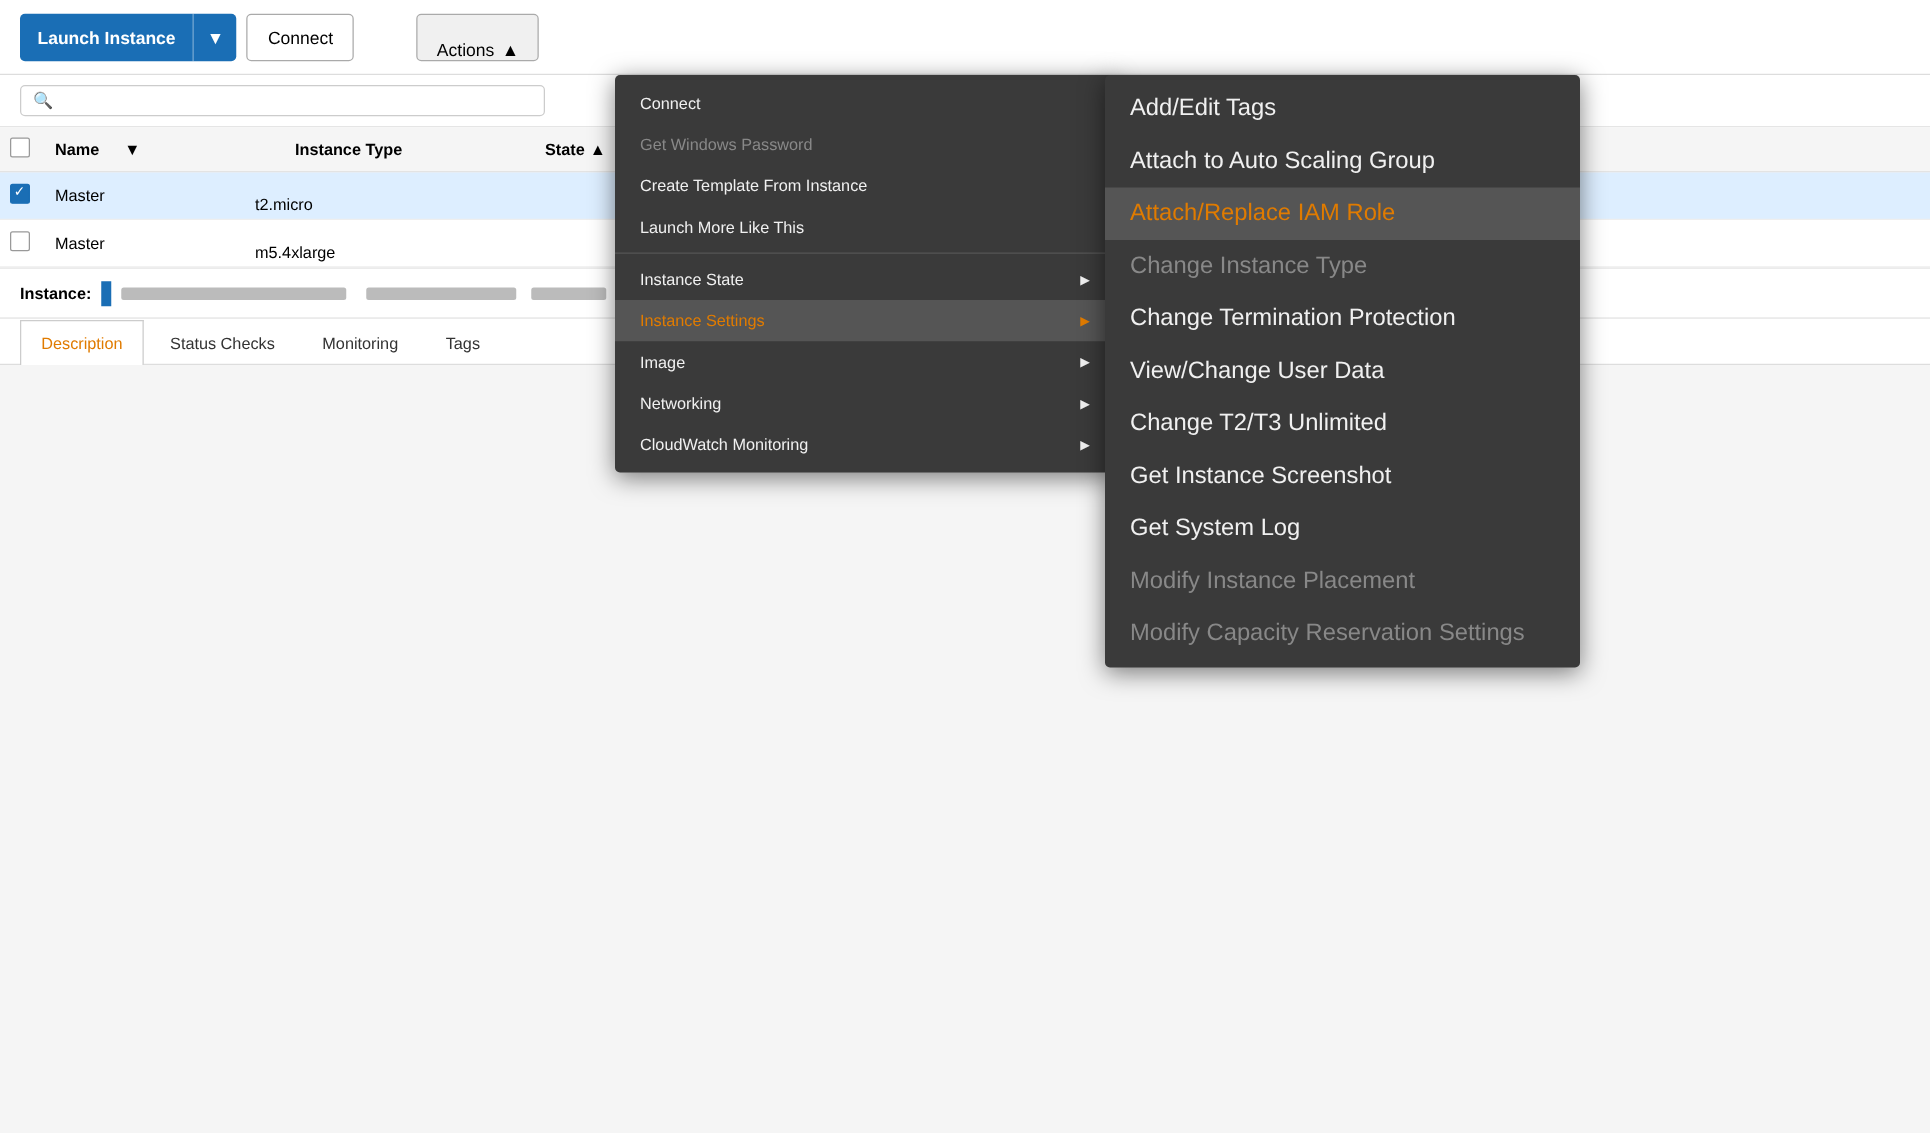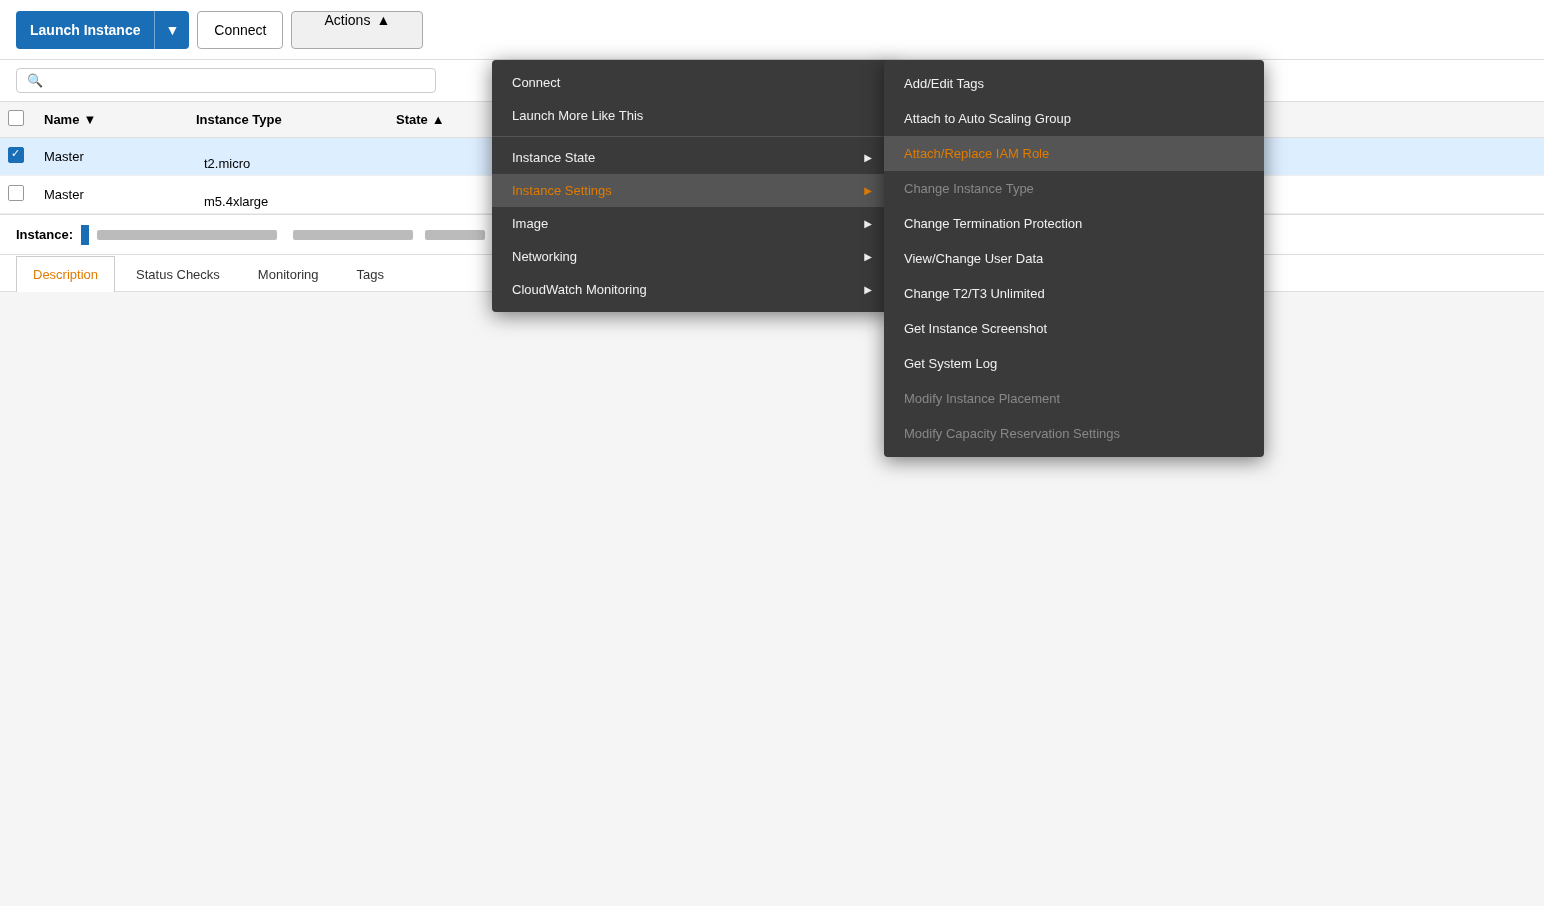--- a/index.html
+++ b/index.html
@@ -52,27 +52,28 @@
       font-size: 14px;
       cursor: pointer;
       font-weight: 500;
     }
 
     .btn-actions {
       background: #f0f0f0;
       border: 1px solid #aaa;
       border-radius: 4px;
       height: 38px;
-      padding: 0 32px;
+      padding: 0 15px;
       font-size: 14px;
       cursor: pointer;
       font-weight: 500;
       display: flex;
-      align-items: flex-start;
+      align-items: flex-end;
       gap: 6px;
+      margin-left: 42px;
     }
 
     
     .search-bar {
       padding: 8px 16px;
       background: #fff;
       border-bottom: 1px solid #ddd;
     }
     .search-input-wrap {
       display: flex;
@@ -99,21 +100,21 @@
     }
     .table-header {
       display: flex;
       align-items: center;
       border-bottom: 1px solid #ddd;
       background: #f5f5f5;
       height: 36px;
       padding: 0 8px;
     }
     .th-check { width: 36px; }
-    .th-name { width: 152px; display: flex; align-items: center; gap: 4px; font-weight: bold; }
+    .th-name { width: 192px; display: flex; align-items: center; gap: 20px; font-weight: bold; }
     .th-type { width: 200px; font-weight: bold; }
     .th-state { width: 140px; font-weight: bold; display: flex; align-items: center; gap: 4px; }
     .th-status { width: 200px; font-weight: bold; display: flex; align-items: center; gap: 4px; }
     .th-alarm { width: 180px; font-weight: bold; }
 
     .table-row {
       display: flex;
       align-items: center;
       height: 38px;
       padding: 0 8px;
@@ -242,21 +243,21 @@
       background: #3a3a3a;
       border-radius: 4px;
       box-shadow: 0 4px 20px rgba(0,0,0,0.5);
       z-index: 101;
       padding: 6px 0;
     }
     .submenu-item {
       padding: 10px 20px;
       color: #f0f0f0;
       cursor: pointer;
-      font-size: 13px;
+      font-size: 19px;
       white-space: nowrap;
     }
     .submenu-item.active-orange { color: #e07b00; background: #555; }
     .submenu-item.disabled { color: #888; cursor: default; }
   </style>
 </head>
 <body>
 
 <div class="toolbar">
   <button class="btn-launch">
@@ -337,20 +338,26 @@
   <div class="tab-item active">Description</div>
   <div class="tab-item">Status Checks</div>
   <div class="tab-item">Monitoring</div>
   <div class="tab-item">Tags</div>
 </div>
 
 <div class="actions-dropdown">
   <div class="menu-item">
     <span>Connect</span>
   </div>
+  <div class="menu-item disabled">
+    <span>Get Windows Password</span>
+  </div>
+  <div class="menu-item">
+    <span>Create Template From Instance</span>
+  </div>
   <div class="menu-item">
     <span>Launch More Like This</span>
   </div>
   <div class="menu-divider"></div>
   <div class="menu-item">
     <span>Instance State</span>
     <span class="menu-arrow">▶</span>
   </div>
   <div class="menu-item highlighted active-orange">
     <span>Instance Settings</span>

